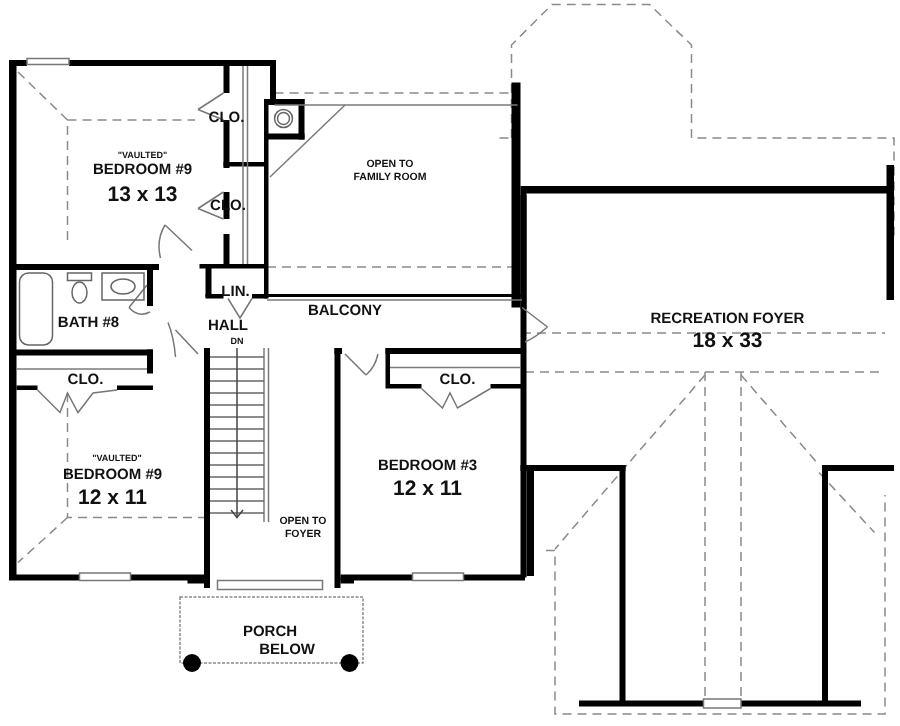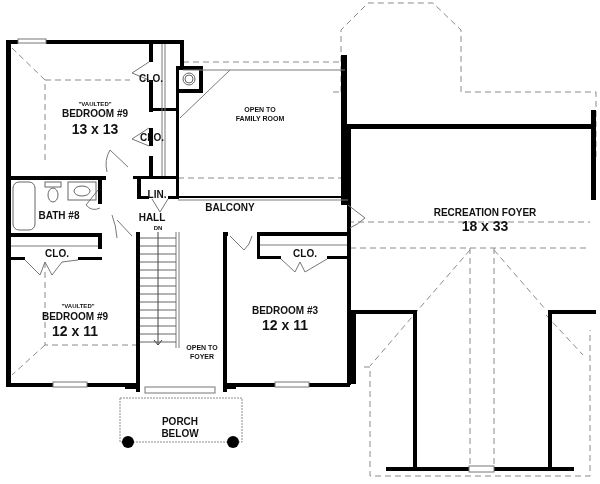--- a/index.html
+++ b/index.html
@@ -198,13 +198,13 @@
 <div class="lbl md" style="left:30px;top:312px;width:90px;">BEDROOM #9</div>
 <div class="lbl lg" style="left:30px;top:324px;width:90px;">12 x 11</div>
 
 <div class="lbl md" style="left:240px;top:306px;width:90px;">BEDROOM #3</div>
 <div class="lbl lg" style="left:240px;top:318px;width:90px;">12 x 11</div>
 
 <div class="lbl sm" style="left:180px;top:344px;width:44px;">OPEN TO</div>
 <div class="lbl sm" style="left:180px;top:353px;width:44px;">FOYER</div>
 
 <div class="lbl md" style="left:150px;top:417px;width:60px;">PORCH</div>
-<div class="lbl md" style="left:150px;top:429px;width:60px;">BELOW</div>
+<div class="lbl md" style="left:150px;top:429px;width:60px;text-align:right;">BELOW</div>
 
 </body></html>

